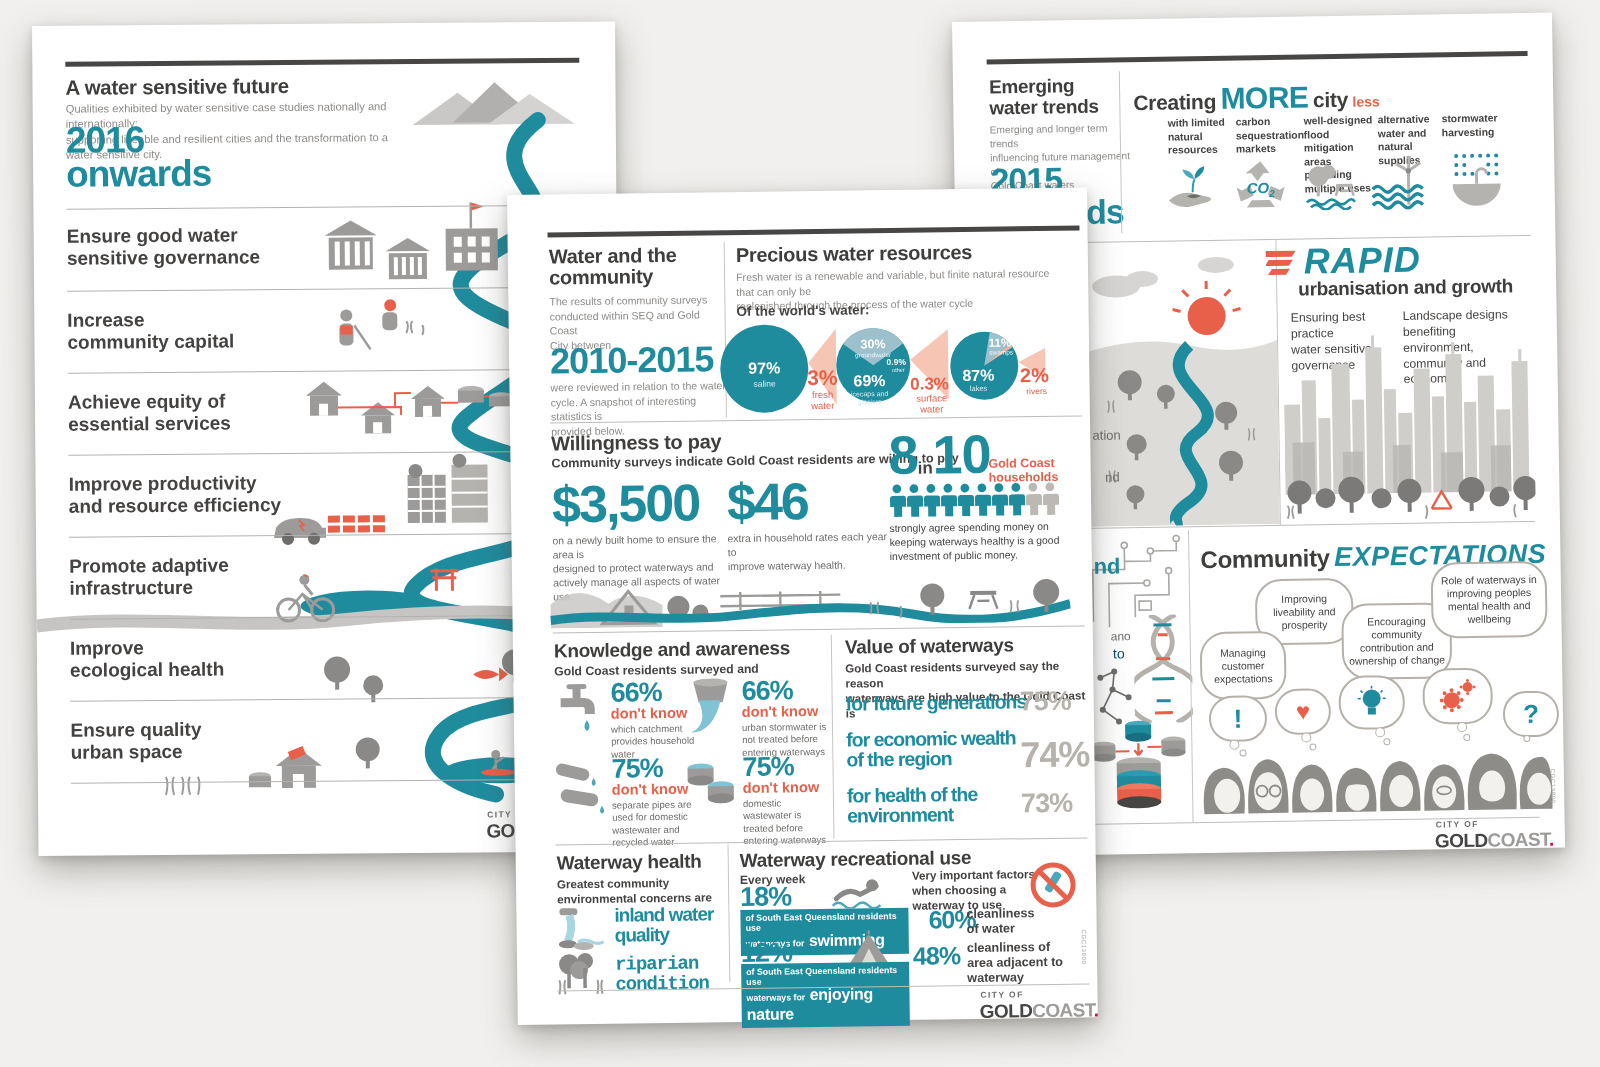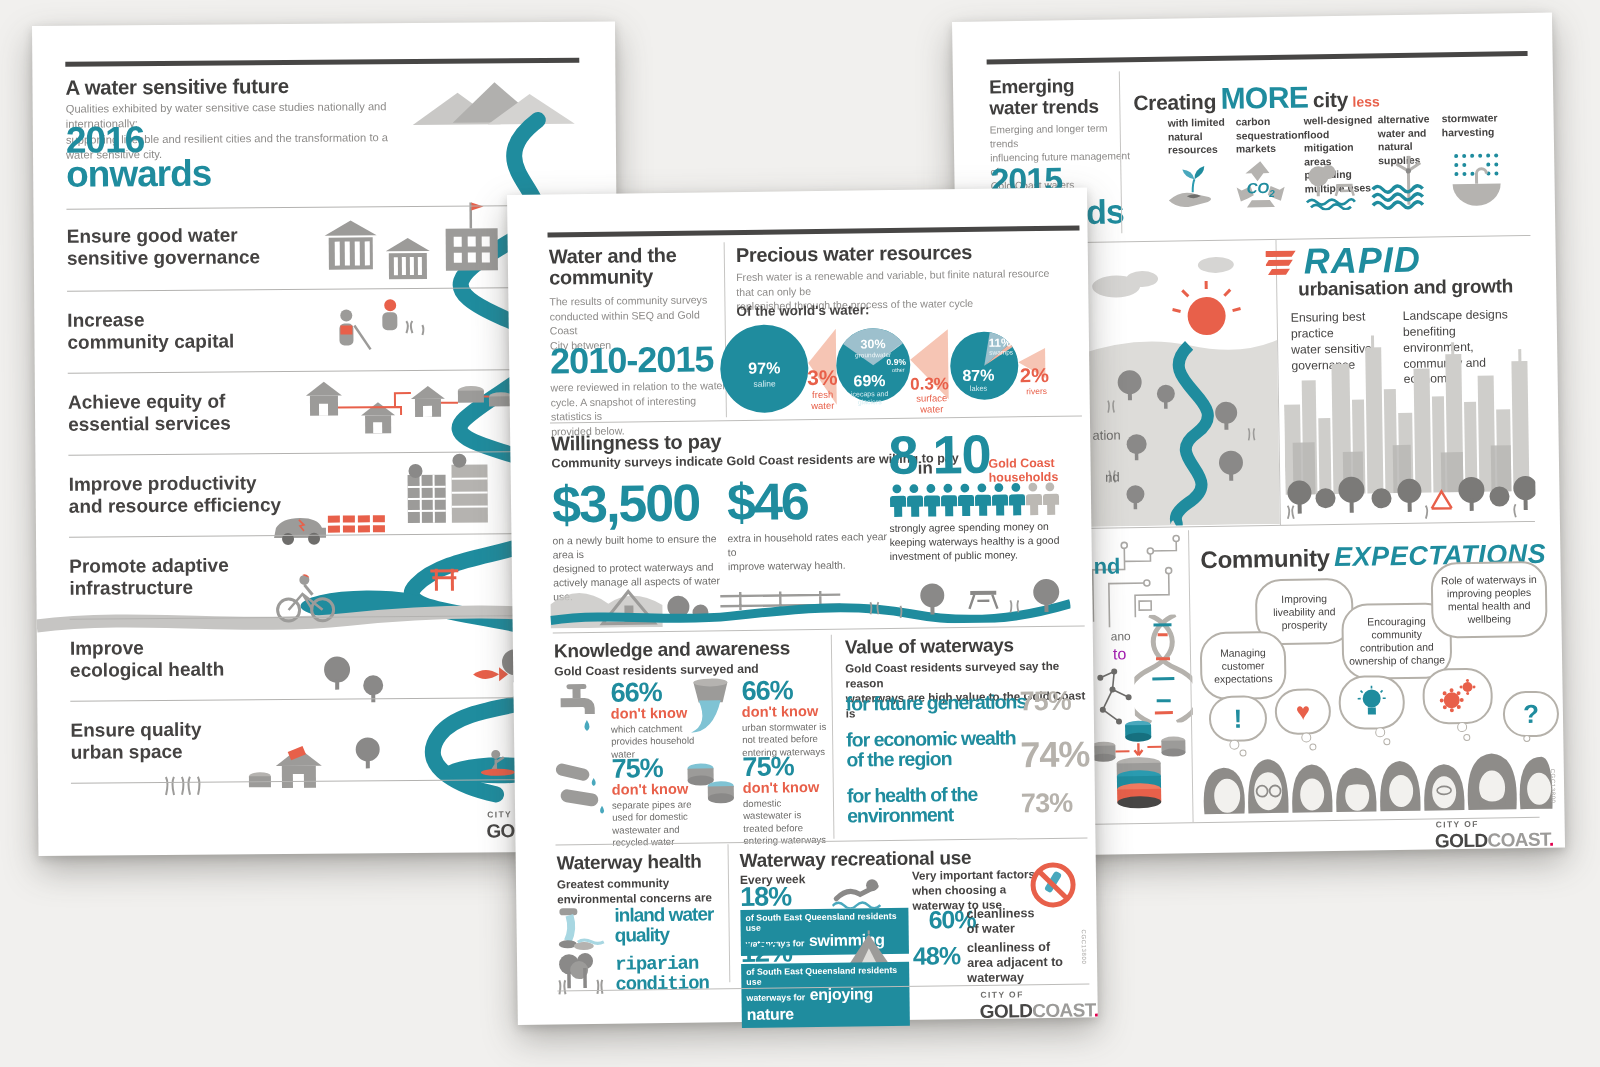--- a/index.html
+++ b/index.html
@@ -435,21 +435,21 @@
         <circle cx="44" cy="14" r="3"></circle>
           <circle cx="66" cy="52" r="3"></circle>
           <circle cx="88" cy="40" r="3"></circle>
           <circle cx="96" cy="8" r="3"></circle>
           <circle cx="70" cy="20" r="3"></circle>
       </g>
       <rect x="58" y="70" width="12" height="9" fill="none" stroke="#aaa8a5" stroke-width="1.6"></rect>
     </svg>
     <div class="abs teal" style="left:133px;top:534px;font-size:22px;font-weight:bold;">nd</div>
     <div class="abs" style="left:149px;top:610px;font-size:12px;color:#6e6d6b;">ano</div>
-    <div class="abs" style="left:151px;top:626px;font-size:16px;color:#a21caf;">to</div>
+    <div class="abs" style="left:151px;top:626px;font-size:14px;color:#0c4a6e;">to</div>
     <svg class="abs" style="left:172px;top:596px;width:58px;height:108px;" viewBox="0 0 58 108">
       <path d="M16 0 C46 14 46 40 16 54 C-14 68 -14 94 16 108" stroke="#b5b2ad" stroke-width="5" fill="none"></path>
       <path d="M42 0 C12 14 12 40 42 54 C72 68 72 94 42 108" stroke="#b5b2ad" stroke-width="5" fill="none"></path>
       <g stroke-width="3">
         <line x1="20" y1="10" x2="38" y2="10" stroke="#1f8c9e"></line>
           <line x1="24" y1="20" x2="34" y2="20" stroke="#e8604a"></line>
         <line x1="22" y1="44" x2="36" y2="44" stroke="#e8604a"></line>
           <line x1="18" y1="64" x2="40" y2="64" stroke="#1f8c9e"></line>
         <line x1="22" y1="86" x2="36" y2="86" stroke="#1f8c9e"></line>
           <line x1="20" y1="98" x2="38" y2="98" stroke="#e8604a"></line>

